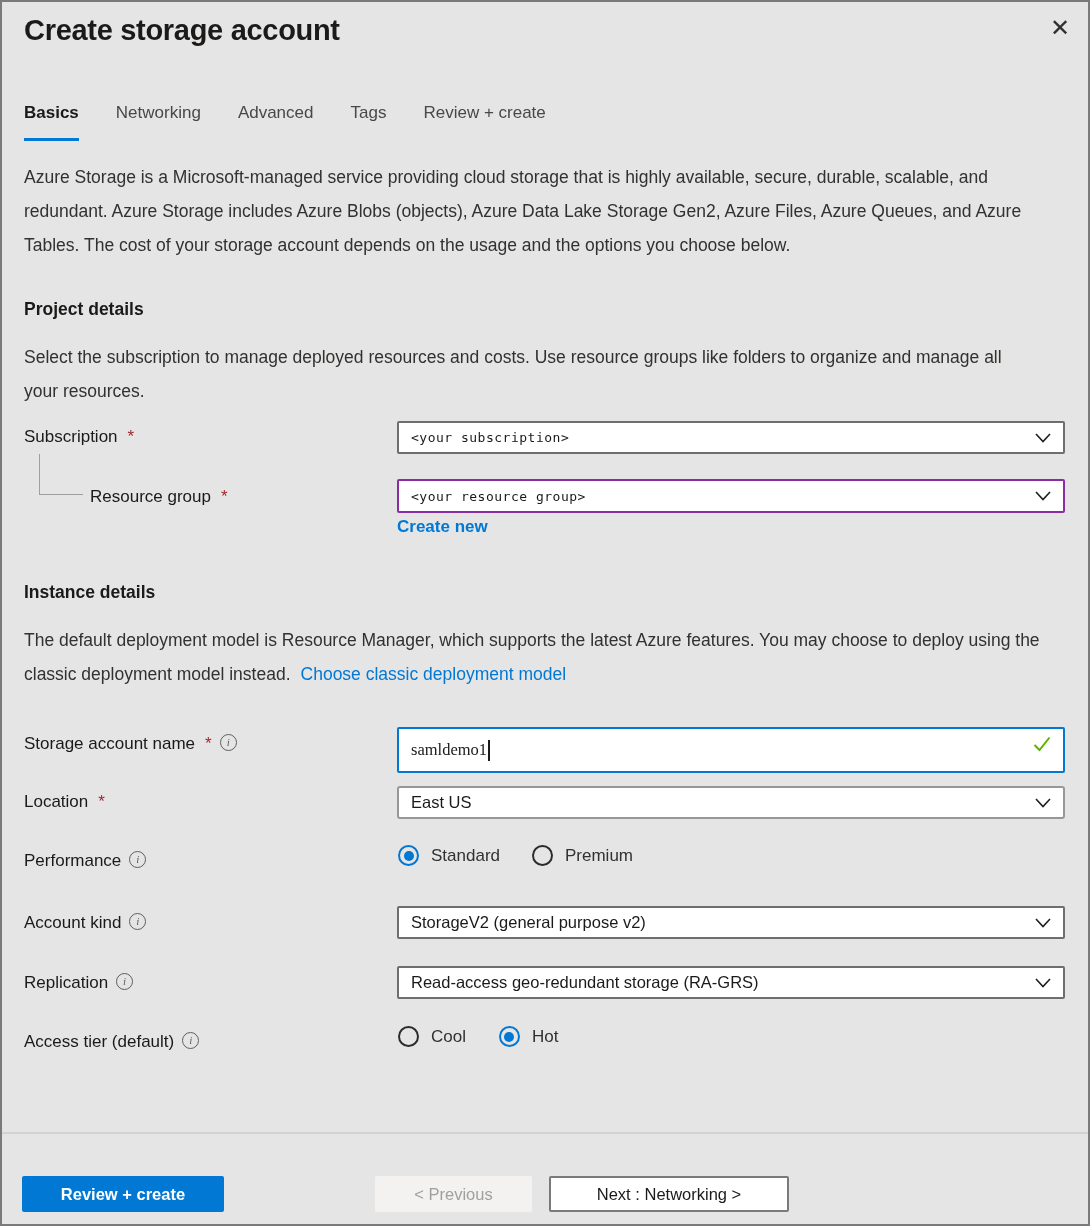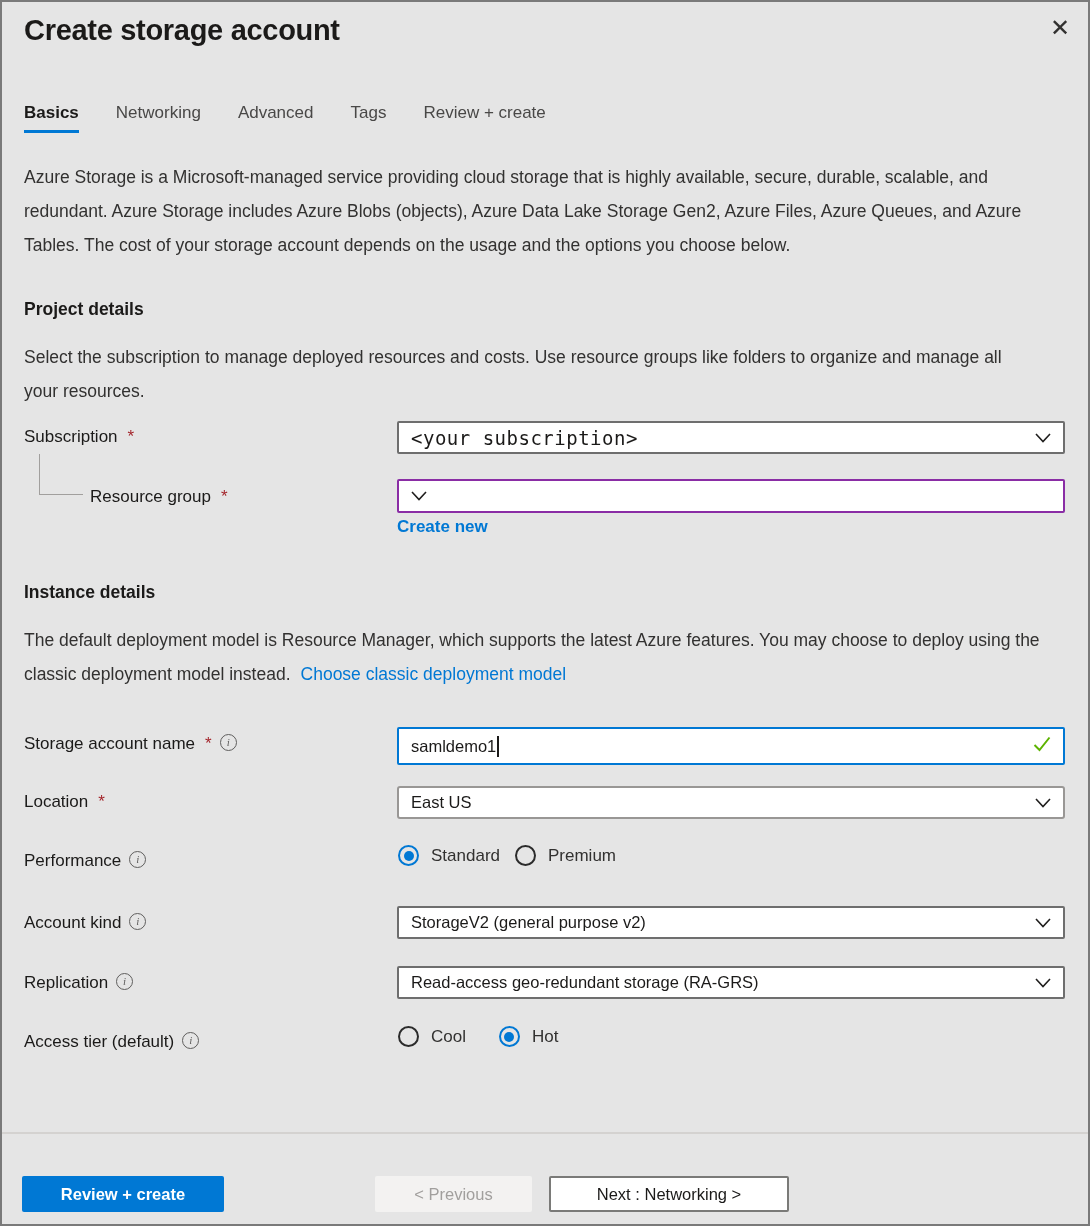--- a/index.html
+++ b/index.html
@@ -8,21 +8,21 @@
   .page {
     position:relative; width:1090px; height:1226px; background:#e5e5e5;
     border:2px solid #7a7a7a; overflow:hidden;
   }
   .abs { position:absolute; }
 
   .title { left:22px; top:12px; font-size:29px; font-weight:700; color:#1b1a19; letter-spacing:-0.3px; }
   .close { right:18px; top:14px; font-size:24px; color:#323130; cursor:pointer; line-height:1; font-weight:400; }
 
   .tabs { left:22px; top:101px; display:flex; gap:37px; font-size:17px; }
-  .tab { color:#494847; padding-bottom:7px; cursor:pointer; }
+  .tab { color:#494847; padding-bottom:15px; cursor:pointer; }
   .tab.active { color:#1b1a19; font-weight:700; border-bottom:3px solid #0078d4; }
 
   .para { font-size:17.5px; line-height:34px; color:#323130; }
   .intro { left:22px; top:158px; width:1052px; }
   .link { color:#0078d4; text-decoration:none; cursor:pointer; }
   .intro-link { left:22px; top:239px; font-size:17.5px; display:flex; align-items:center; gap:7px; }
   .ext-icon { display:inline-block; width:15px; height:15px; position:relative; }
 
   .section-h { font-size:17.5px; font-weight:700; color:#1b1a19; }
   .proj-h { left:22px; top:297px; }
@@ -35,38 +35,38 @@
     color:#5f5e5d; font-size:11px; line-height:15px; text-align:center;
     display:inline-block; font-family:"Liberation Serif",serif; font-style:italic; cursor:pointer;
   }
 
   .select, .textbox {
     position:absolute; left:395px; width:668px; height:33px; background:#fff;
     border:2px solid #6e6e6e; border-radius:2px;
     display:flex; align-items:center; padding:0 12px; cursor:pointer;
   }
   .select .val { font-size:16.5px; color:#1b1a19; flex:1; white-space:nowrap; overflow:hidden; }
-  .select .val.mono { font-family:"DejaVu Sans Mono",monospace; font-size:19px; letter-spacing:0.5px; }
+  .select .val.mono { font-family:"DejaVu Sans Mono",monospace; font-size:13px; letter-spacing:0.5px; }
   .chev { width:16px; height:10px; flex:0 0 auto; }
 
   .connector-v { left:37px; top:452px; width:1px; height:41px; background:#a19f9d; }
   .connector-h { left:37px; top:492px; width:44px; height:1px; background:#a19f9d; }
 
   .create-new { left:395px; top:515px; font-size:17px; font-weight:700; color:#0078d4; cursor:pointer; }
 
   .inst-h { left:22px; top:580px; }
   .inst-desc { left:22px; top:621px; width:1062px; }
   .inst-desc .link { margin-left:10px; }
 
   .textbox.focused { border-color:#0078d4; }
   .textbox .val { font-size:16.5px; color:#1b1a19; }
   .caret { display:inline-block; width:2px; height:21px; background:#1b1a19; margin-left:1px; vertical-align:middle; }
   .checkmark { position:absolute; right:12px; top:7px; width:18px; height:16px; }
 
-  .radio-group { display:flex; align-items:center; gap:15px; }
+  .radio-group { display:flex; align-items:center; gap:32px; }
   .radio-opt { display:flex; align-items:center; gap:12px; cursor:pointer; }
   .radio { width:21px; height:21px; border-radius:50%; position:relative; flex:0 0 auto; }
   .radio.off { border:2.5px solid #2b2b2b; }
   .radio.on  { border:2.5px solid #0078d4; }
   .radio.on::after {
     content:""; position:absolute; left:50%; top:50%; transform:translate(-50%,-50%);
     width:10px; height:10px; border-radius:50%; background:#0078d4;
   }
   .radio-opt .opt-label { font-size:17px; color:#323130; }
 
@@ -112,37 +112,38 @@
   </div>
 
   <div class="abs connector-v"></div>
   <div class="abs connector-h"></div>
 
   <div class="abs field-label" style="left:88px; top:485px;">
     <span>Resource group</span>
       <span class="req">*</span>
   </div>
   <div class="select" style="top:477px; height:34px; border-color:#8a2da5;">
+    <span class="val mono">&lt;your resource group&gt;</span>
     <svg class="chev" viewBox="0 0 16 10">
         <path d="M1 1 L8 8.5 L15 1" fill="none" stroke="#201f1e" stroke-width="1.6"></path>
       </svg>
   </div>
   <a class="abs create-new">Create new</a>
 
   <div class="abs section-h inst-h">Instance details</div>
   <p class="abs para inst-desc">
     <span>The default deployment model is Resource Manager, which supports the latest Azure features. You may choose to deploy using the classic deployment model instead.</span><a class="link">Choose classic deployment model</a>
   </p>
 
   <div class="abs field-label" style="left:22px; top:732px;">
     <span>Storage account name</span>
       <span class="req">*</span>
     <span class="info-i">i</span>
   </div>
-  <div class="textbox focused" style="top:725px; height:38px;">
+  <div class="textbox focused" style="top:725px; height:46px;font-family:Liberation Serif, serif;">
     <span class="val">samldemo1</span>
       <span class="caret"></span>
     <svg class="checkmark" viewBox="0 0 18 16">
         <path d="M1.5 9 L6.5 14 L16.5 1.5" fill="none" stroke="#5db300" stroke-width="2"></path>
       </svg>
   </div>
 
   <div class="abs field-label" style="left:22px; top:790px;">
     <span>Location</span>
       <span class="req">*</span>

